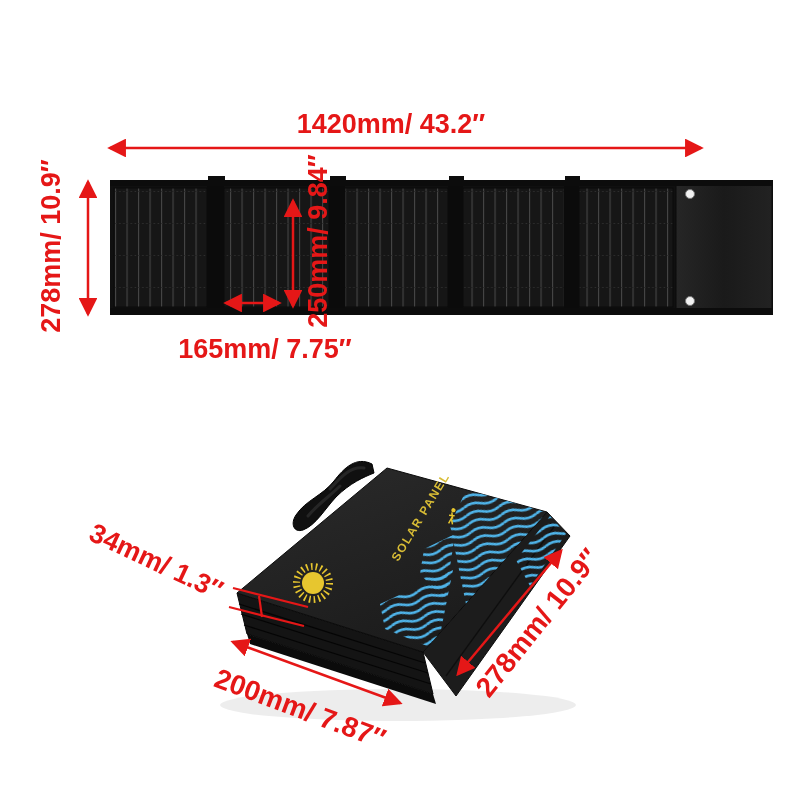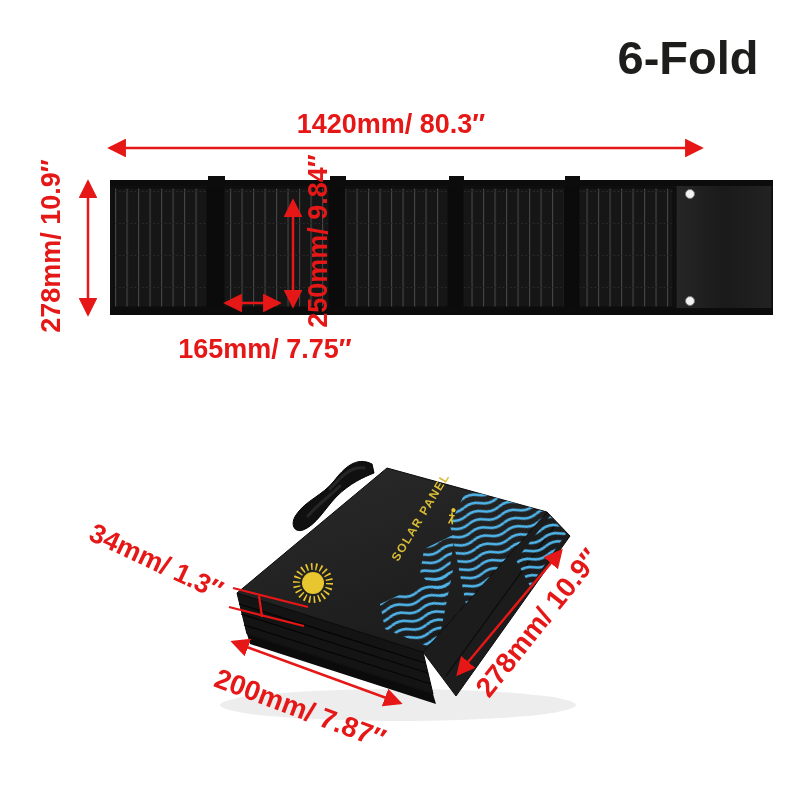--- a/index.html
+++ b/index.html
@@ -139,22 +139,21 @@
       <line x1="233" y1="642" x2="400" y2="703" marker-start="url(#ah)" marker-end="url(#ah)"></line>
       <line x1="458" y1="674" x2="561" y2="551" marker-start="url(#ah)" marker-end="url(#ah)"></line>
     </g>
     <g stroke="#e51717" stroke-width="2.2">
       <line x1="233" y1="588" x2="308" y2="607"></line>
       <line x1="229" y1="607" x2="304" y2="626"></line>
       <line x1="259" y1="596" x2="262" y2="617"></line>
     </g>
   </svg>
 
-  <div class="product-title">6-Fold</div>
 
-  <div class="dim dim-top">1420mm/ 80.3″</div>
+  <div class="dim dim-top">1420mm/ 43.2″</div>
   <div class="dim dim-left">278mm/ 10.9″</div>
   <div class="dim dim-250">250mm/ 9.84″</div>
   <div class="dim dim-165">165mm/ 7.75″</div>
   <div class="dim dim-34">34mm/ 1.3″</div>
   <div class="dim dim-200">200mm/ 7.87″</div>
   <div class="dim dim-278b">278mm/ 10.9″</div>
 </div>
 
 </body></html>

